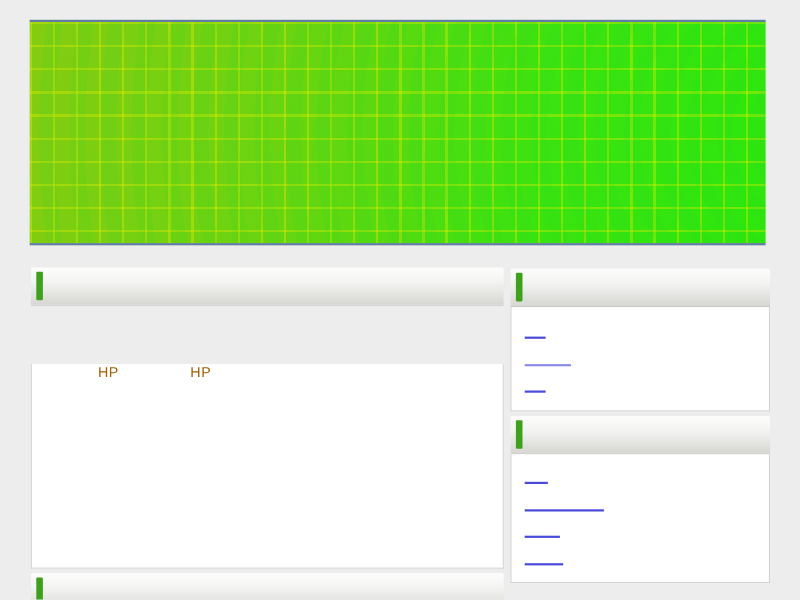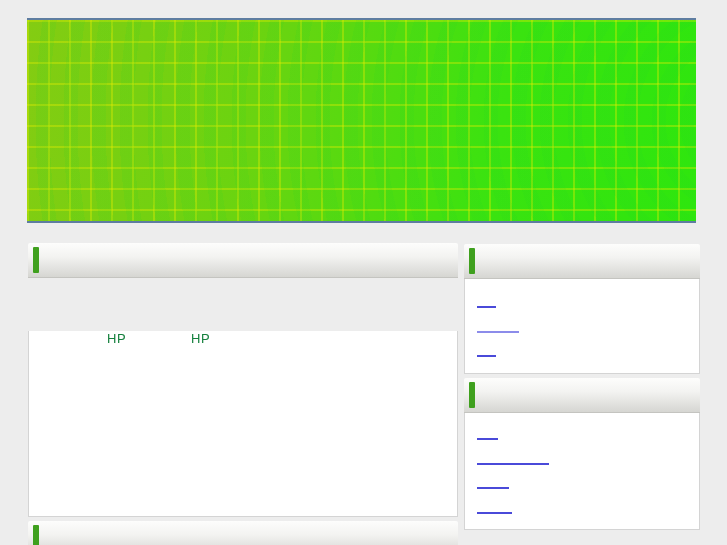--- a/index.html
+++ b/index.html
@@ -50,22 +50,22 @@
 
   
   .panel-body {
     background: #ffffff;
     border: 1px solid #d4d4d4;
     border-top: none;
     box-sizing: border-box;
   }
   .about-body { height: 186px; }
   .about-line {
-    margin: 53px 0 0 78px;
-    font-size: 13px; color: #15803d;
+    margin: 53px 0 0 60px;
+    font-size: 13px; color: #a16207;
     letter-spacing: 0.5px;
   }
   .hp-gap { display: inline-block; width: 65px; }
 
   .gap4 { height: 4px; }
 
   
   .side-body-1 { height: 95px;  padding: 27px 0 0 12px; }
   .side-body-2 { height: 117px; padding: 25px 0 0 12px; }
   .link-row { height: 2px; margin-bottom: 22.5px; }

